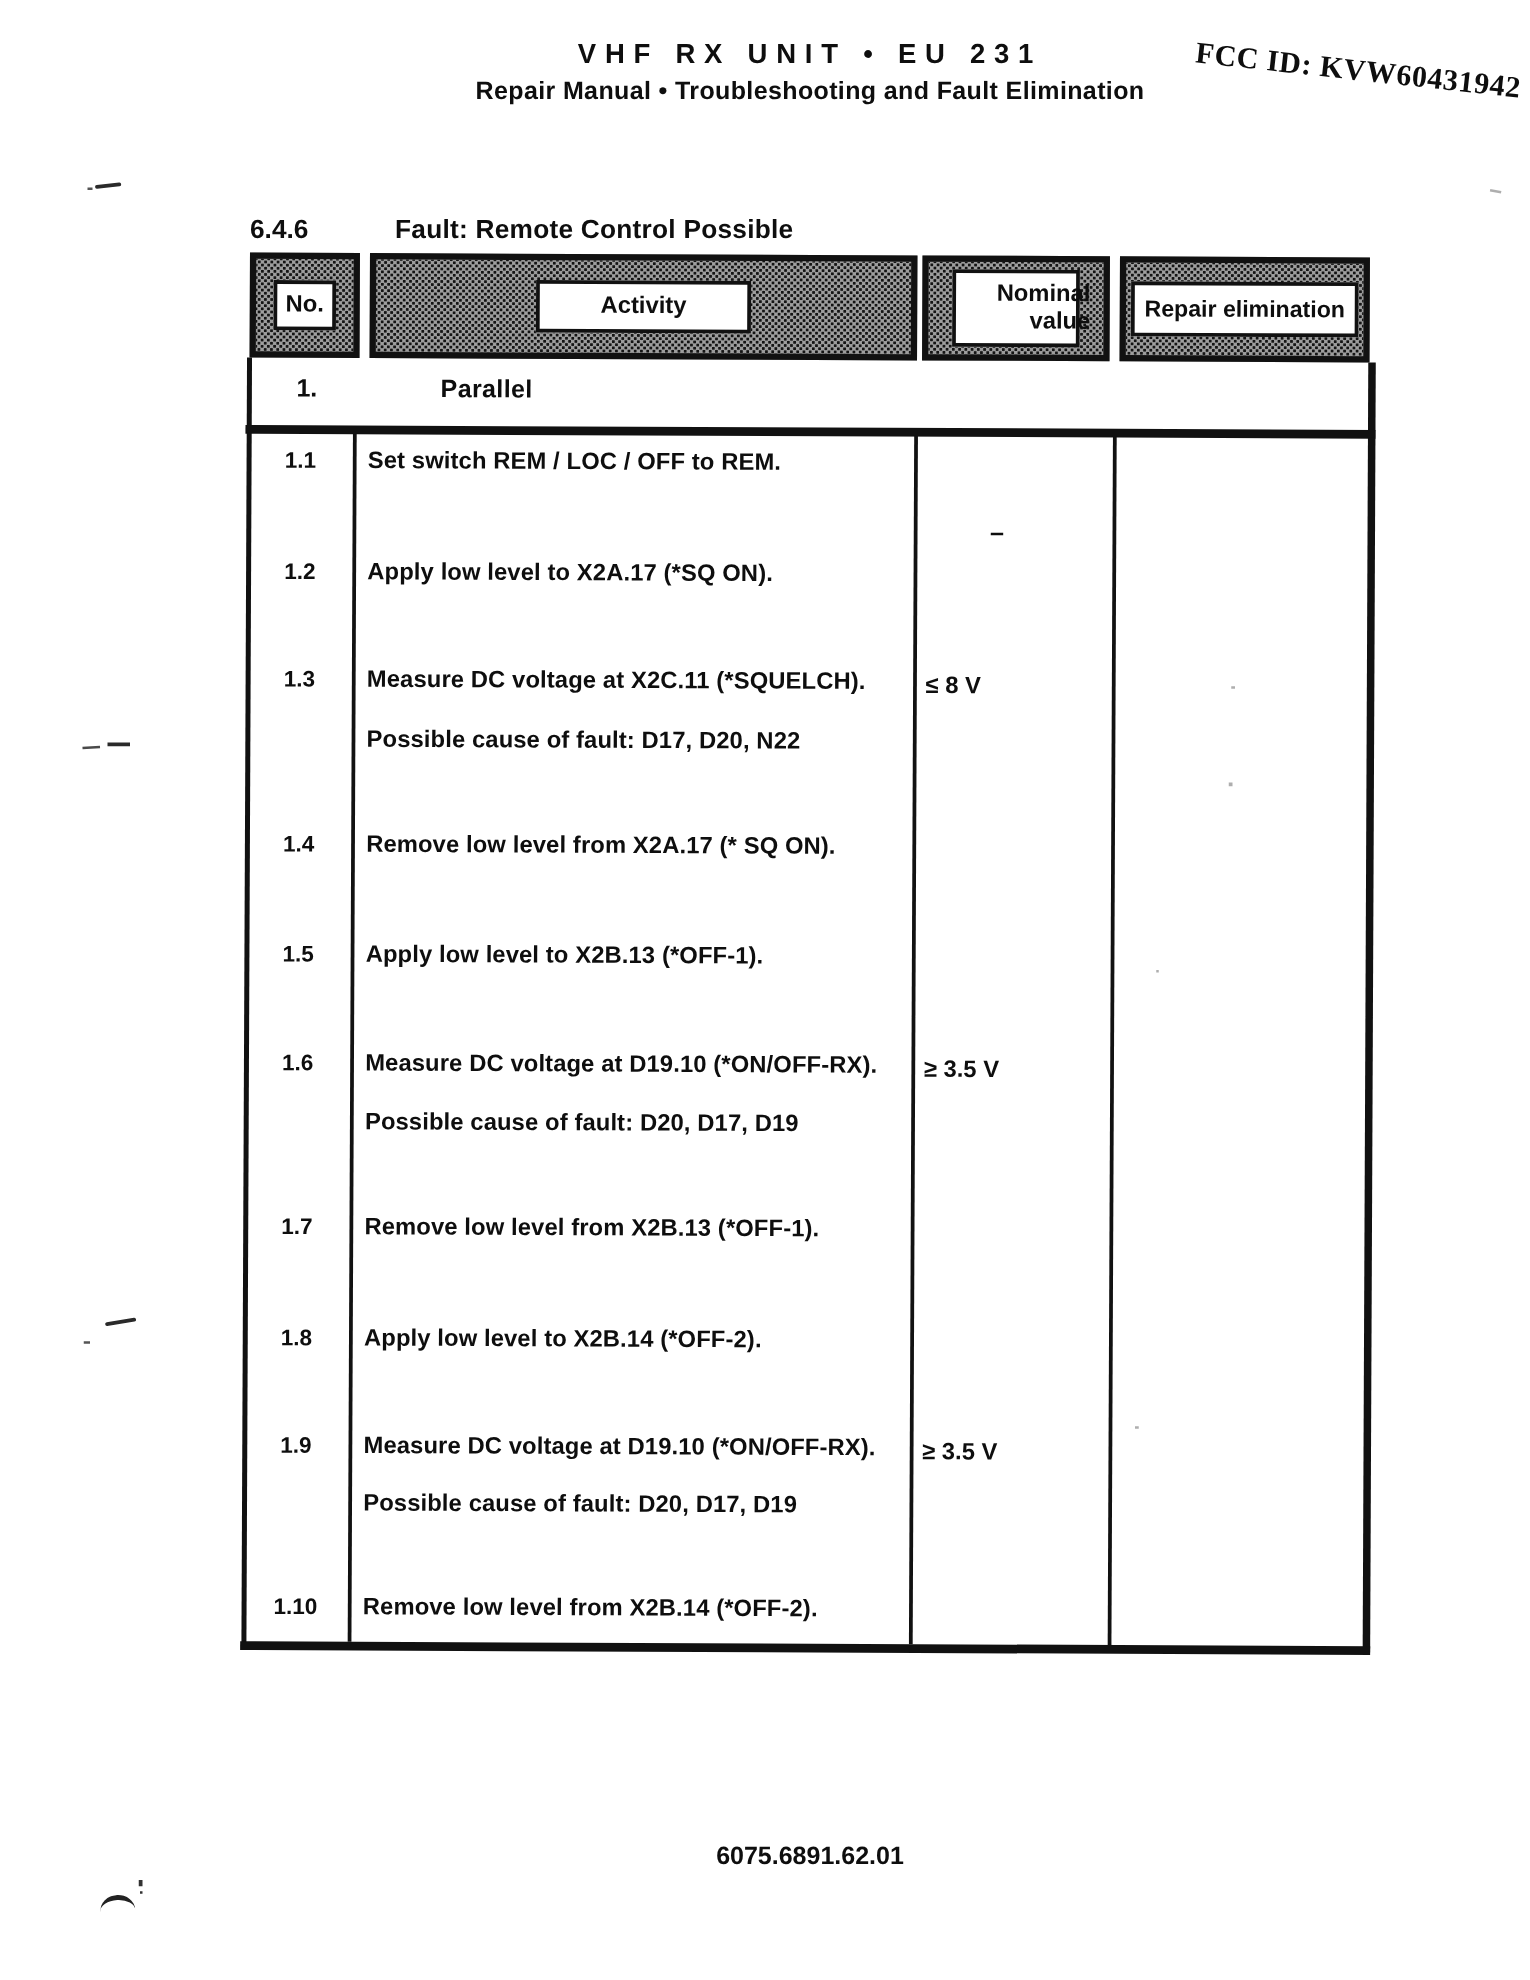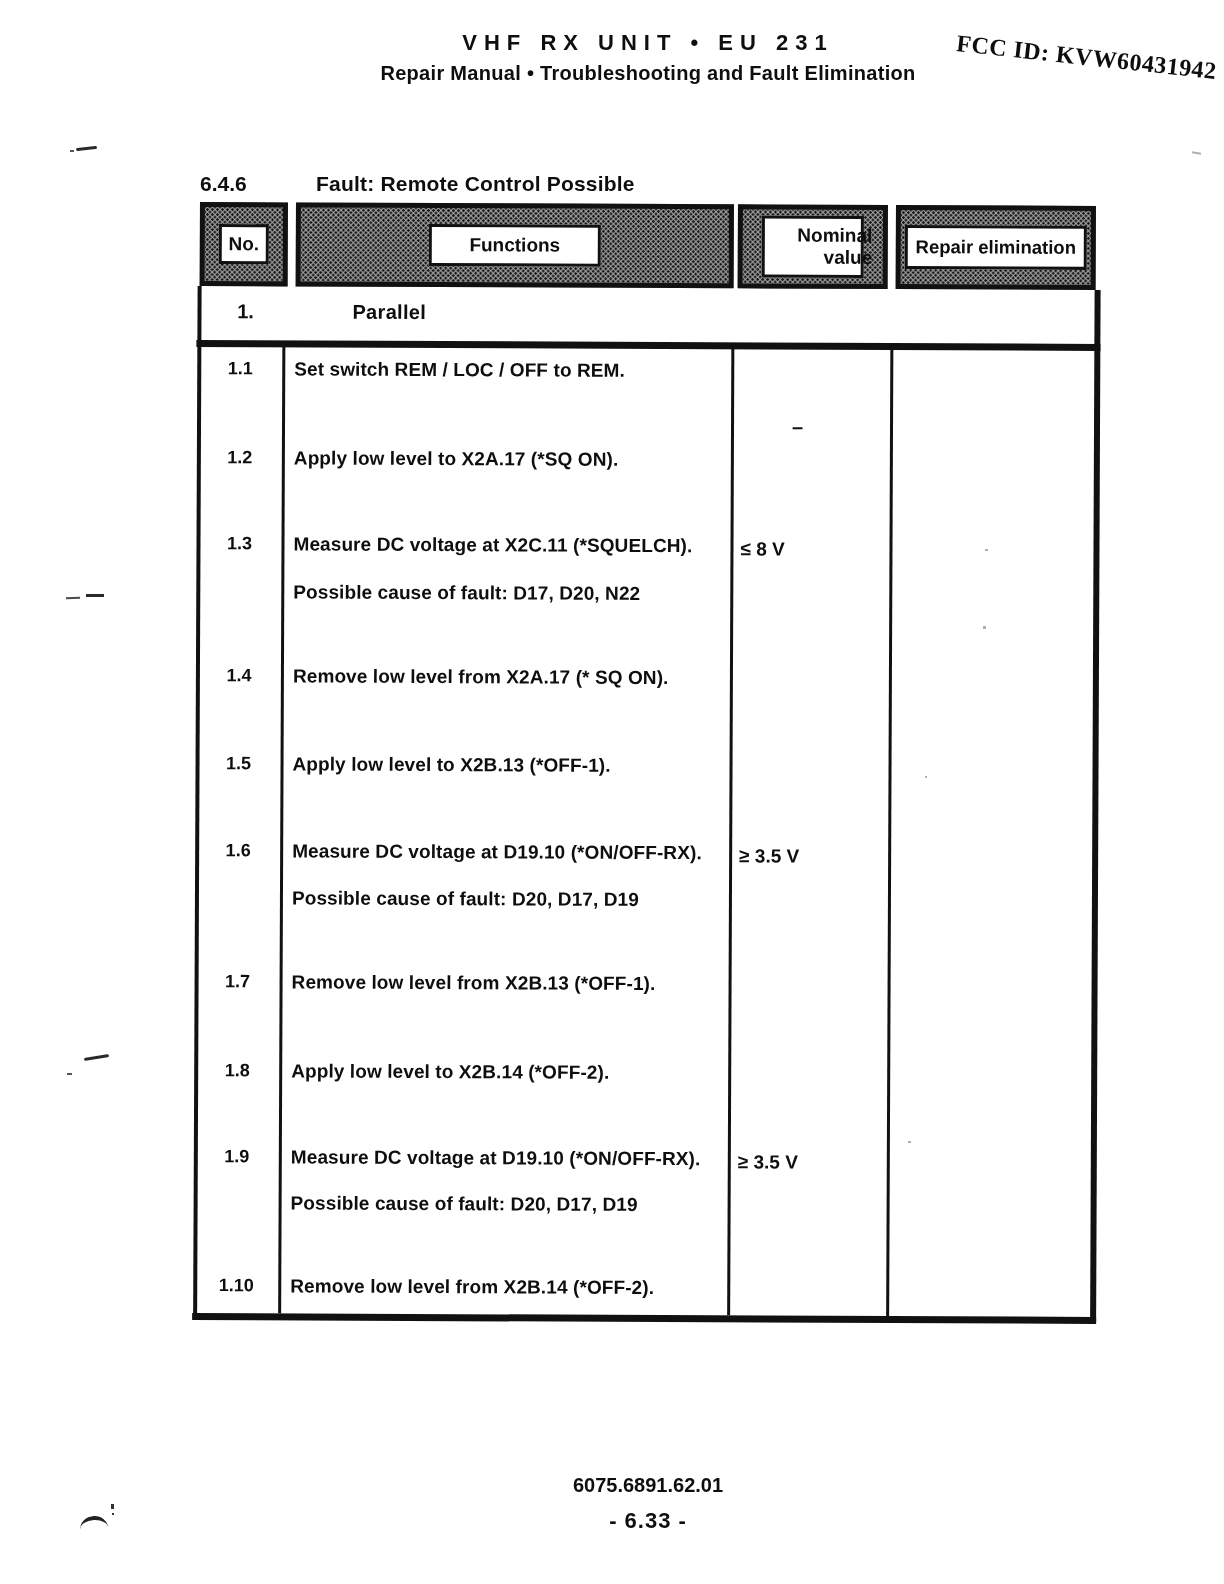--- a/index.html
+++ b/index.html
@@ -114,21 +114,21 @@
     <span class="section-number">6.4.6</span>
     <span class="section-title">Fault:  Remote Control Possible</span>
   </div>
 
   <div class="table-zone">
 
     <div class="hblock hb-no">
       <div class="hlabel hl-no">No.</div>
     </div>
     <div class="hblock hb-activity">
-      <div class="hlabel hl-activity">Functions</div>
+      <div class="hlabel hl-activity">Activity</div>
     </div>
     <div class="hblock hb-nominal">
       <div class="hlabel hl-nominal">Nominal value</div>
     </div>
     <div class="hblock hb-fault">
       <div class="hlabel hl-fault">Repair elimination</div>
     </div>
 
     <div class="group-band">
       <div class="gb-left"></div>
@@ -178,21 +178,20 @@
     <span class="tno" style="top:946px">1.9</span>
     <span class="tact" style="top:946px">Measure DC voltage at D19.10 (*ON/OFF-RX).</span>
     <span class="tnom" style="top:949px">≥ 3.5 V</span>
     <span class="tcause" style="top:992px">Possible cause of fault: D20, D17, D19</span>
 
     <span class="tno" style="top:1075px">1.10</span>
     <span class="tact" style="top:1075px">Remove low level from X2B.14 (*OFF-2).</span>
   </div>
 
   <div class="footer-doc">6075.6891.62.01</div>
-  <div class="footer-page">- 6.33 -</div>
 
   <div class="mark m1"></div>
   <div class="mark m1b"></div>
   <div class="mark m2a"></div>
   <div class="mark m2b"></div>
   <div class="mark m3"></div>
   <div class="mark m3b"></div>
   <div class="m4" style="position:absolute"></div>
   <div class="mark m4b"></div>
   <div class="mark m4c"></div>

